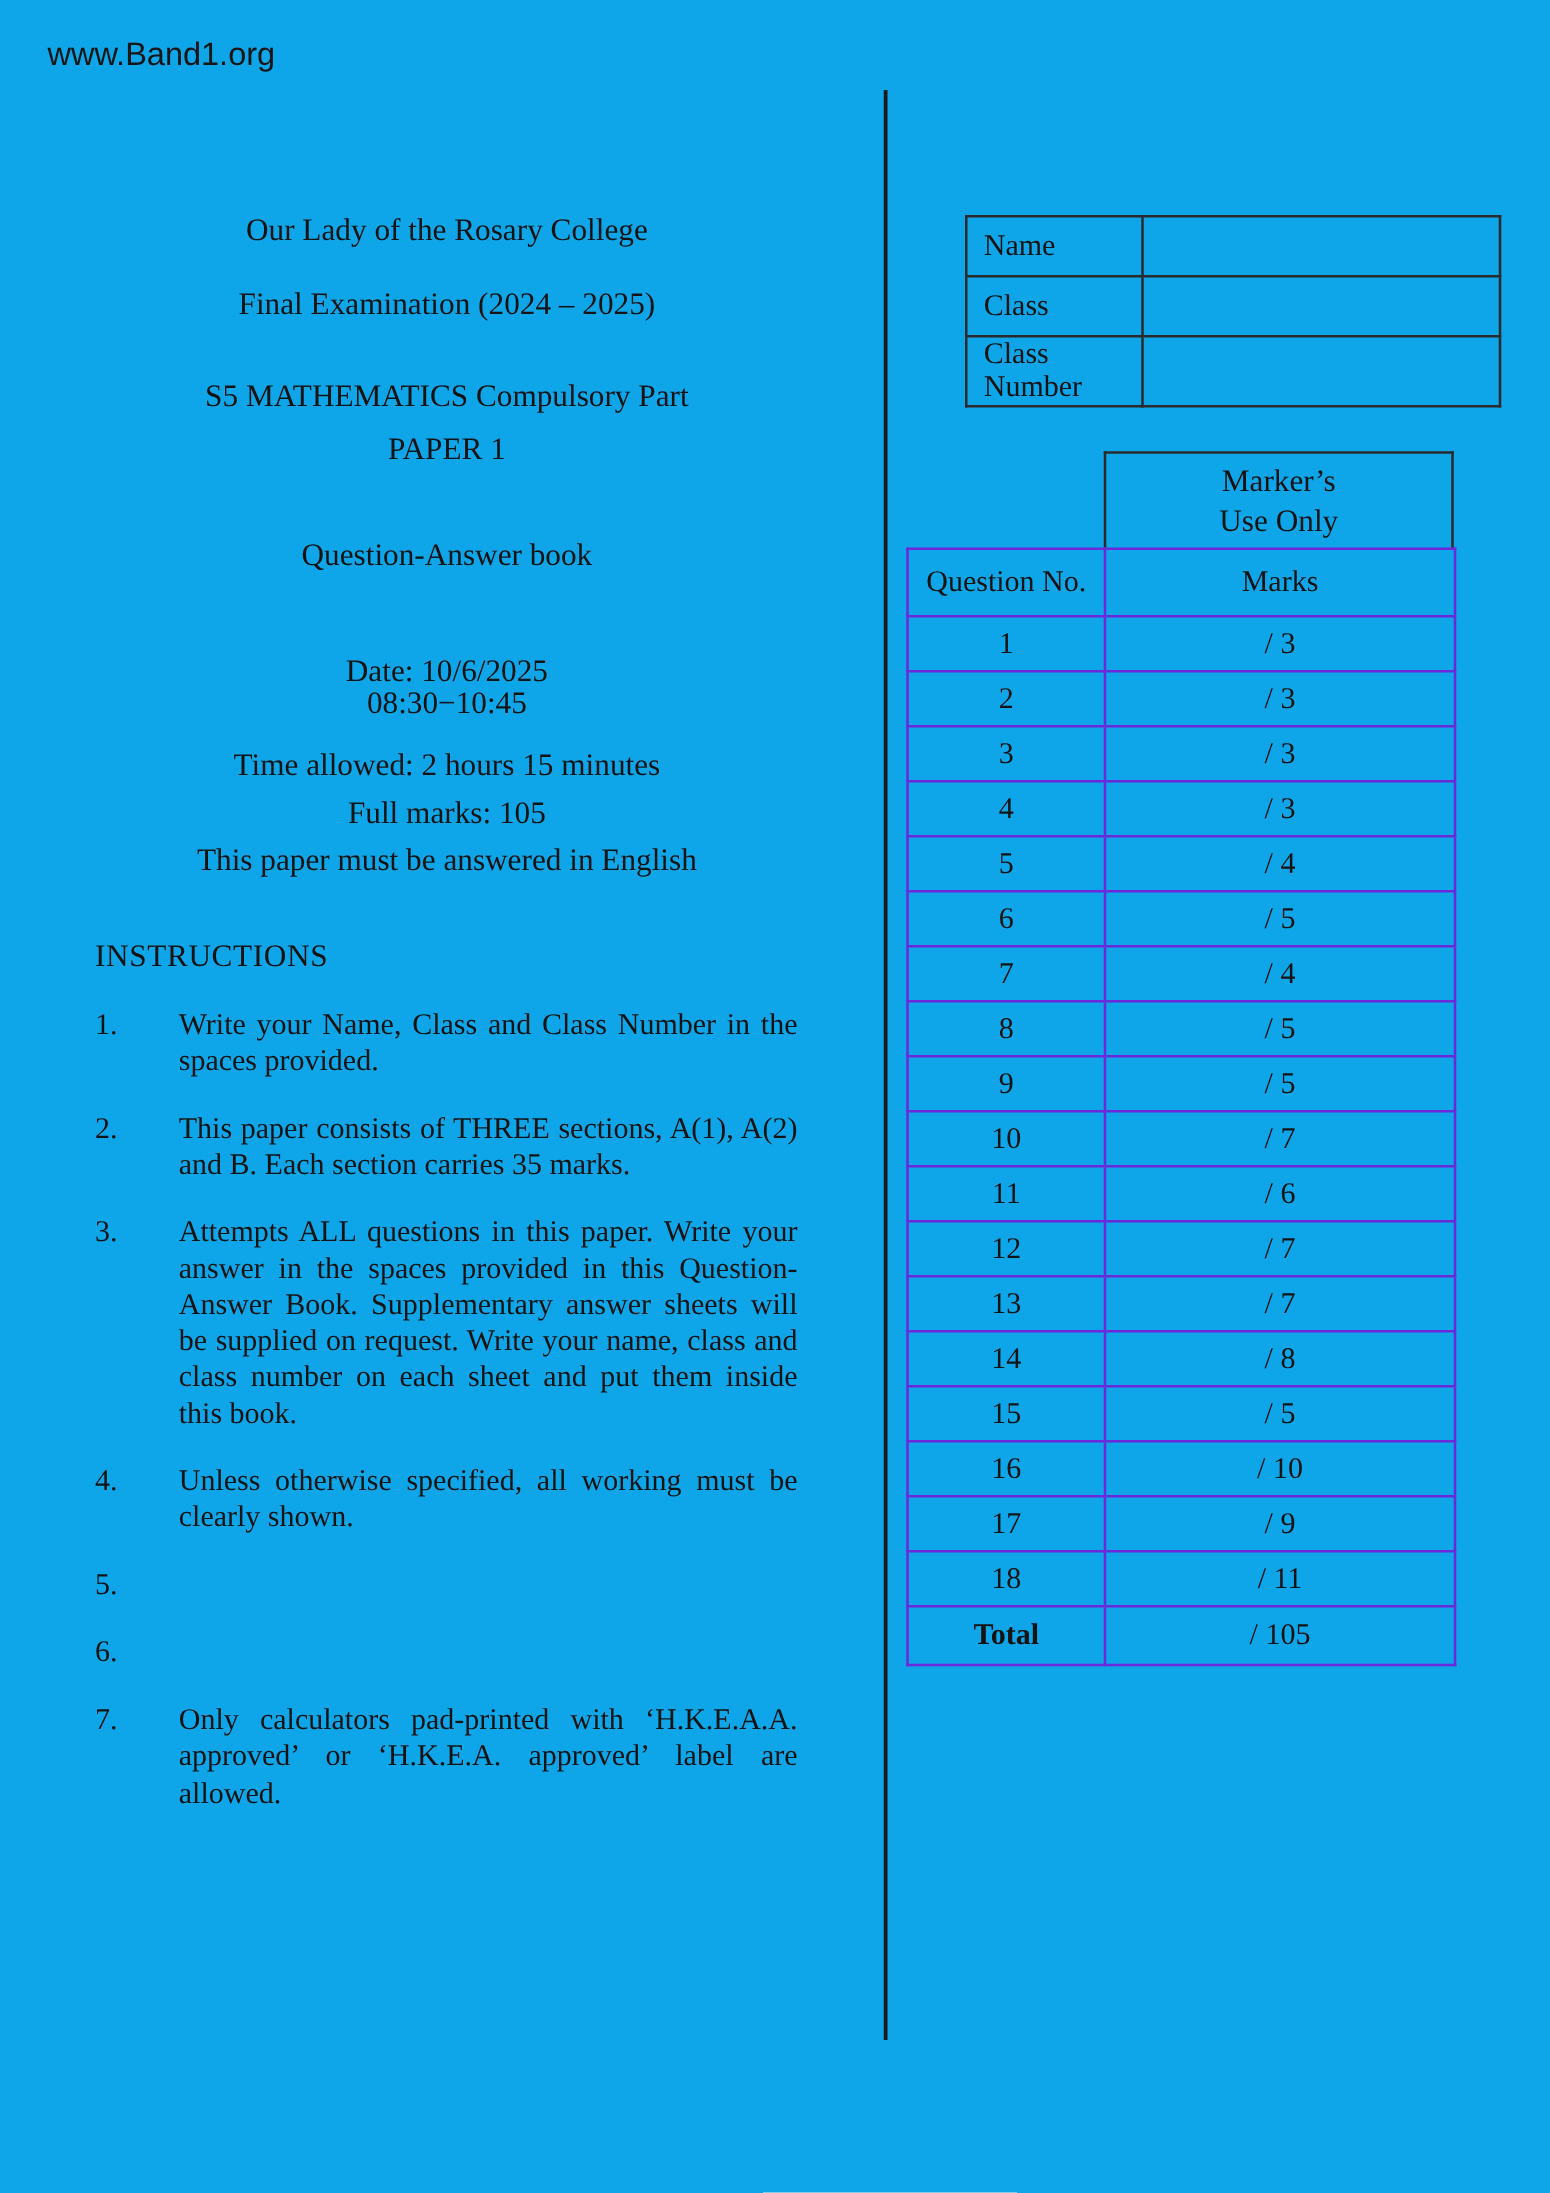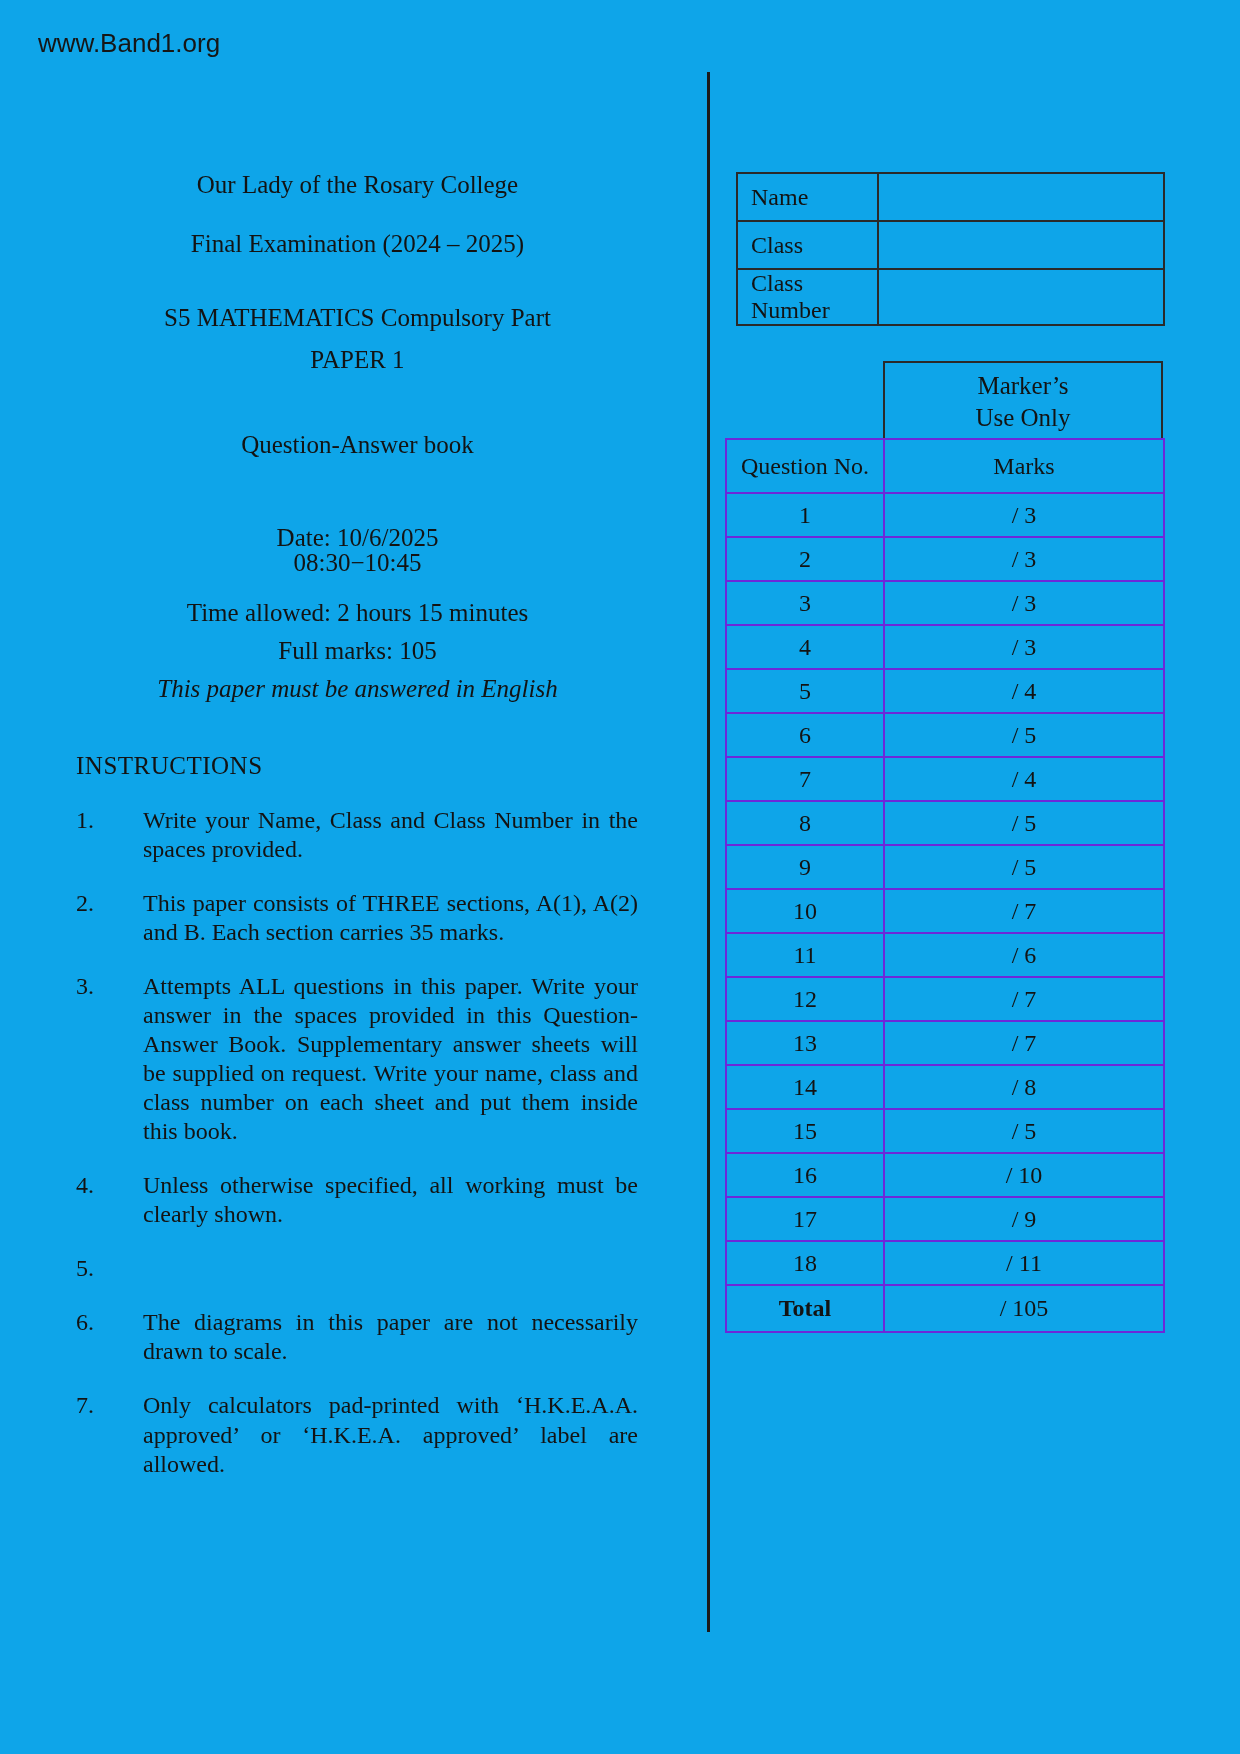--- a/index.html
+++ b/index.html
@@ -22,31 +22,31 @@
                font-size:25px; line-height:1.2; }
   .t-school      { top:170px; }
   .t-exam        { top:229px;text-align:center; }
   .t-subject     { top:303px; }
   .t-paper       { top:345px; }
   .t-book        { top:430px; }
   .t-date        { top:523px; }
   .t-time        { top:548px; }
   .t-allowed     { top:598px; }
   .t-fullmarks   { top:636px; }
-  .t-language    { top:674px;font-style:italic; }
+  .t-language    { top:674px; }
 
   
   .instructions { position:absolute; left:76px; top:752px; width:562px; font-size:24px; }
   .instr-title  { font-size:25px; margin-bottom:26px; letter-spacing:0.5px; }
   .instr-item   { display:flex; margin-bottom:25px; }
   .instr-num    { flex:0 0 67px; line-height:1.21; }
   .instr-text   { flex:1; text-align:justify; line-height:1.21; }
 
   
-  .student-table { position:absolute; left:736px; top:172px; border-collapse:collapse;border-radius:12px; }
+  .student-table { position:absolute; left:772px; top:172px; border-collapse:collapse;border-radius:12px; }
   .student-table td { border:2px solid #2a2a2a; font-size:24px; vertical-align:middle; }
   .student-table td.lbl { width:141px; padding-left:13px; }
   .student-table td.val { width:286px; }
   .st-row1 { height:48px; } .st-row2 { height:48px; } .st-row3 { height:51px; }
 
   
   .marker-box {
     position:absolute; left:883px; top:361px; width:280px; height:79px;
     border:2px solid #2a2a2a; border-bottom:none;
     display:flex; flex-direction:column; justify-content:center; align-items:center;
@@ -104,21 +104,20 @@
     </div>
     <div class="instr-item">
       <div class="instr-num">4.</div>
       <div class="instr-text">Unless otherwise specified, all working must be clearly shown.</div>
     </div>
     <div class="instr-item">
       <div class="instr-num">5.</div>
     </div>
     <div class="instr-item">
       <div class="instr-num">6.</div>
-      <div class="instr-text">The diagrams in this paper are not necessarily drawn to scale.</div>
     </div>
     <div class="instr-item">
       <div class="instr-num">7.</div>
       <div class="instr-text">Only calculators pad-printed with ‘H.K.E.A.A. approved’ or ‘H.K.E.A. approved’ label are allowed.</div>
     </div>
   </div>
 
   <table class="student-table">
     <tbody>
         <tr class="st-row1">

